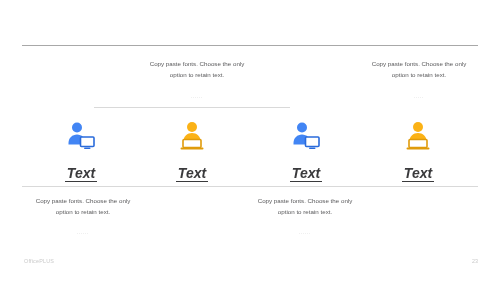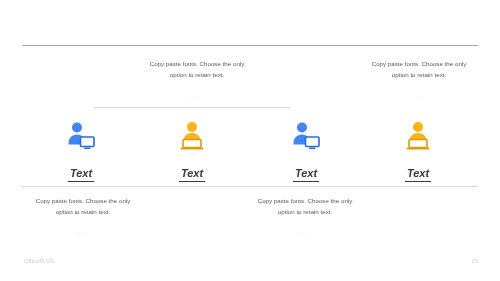--- a/index.html
+++ b/index.html
@@ -87,21 +87,21 @@
   .icon-wrap {
     height: 32px;
     display: flex;
     align-items: center;
     justify-content: center;
   }
   .icon-wrap svg { display: block; }
 
   .label {
     margin-top: 15px;
-    font-size: 11px;
+    font-size: 14px;
     font-weight: bold;
     font-style: italic;
     color: #3a3a3c;
     display: inline-block;
     border-bottom: 1.5px solid #3a3a3c;
     padding: 0 2px 1px 2px;
     line-height: 13px;
   }
 
   

